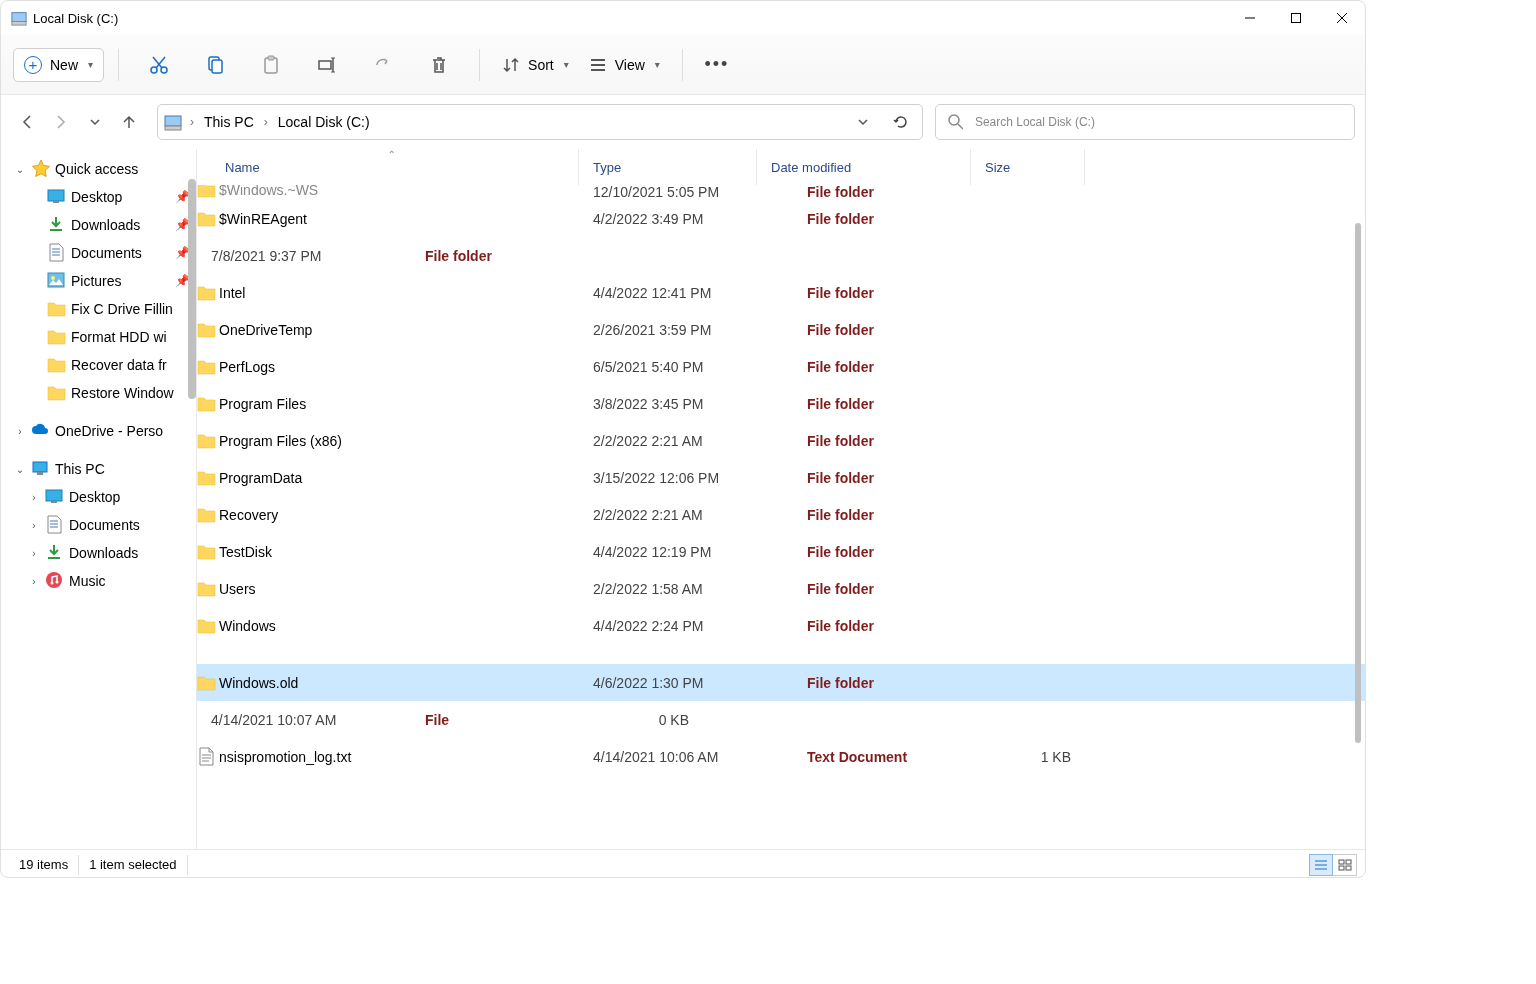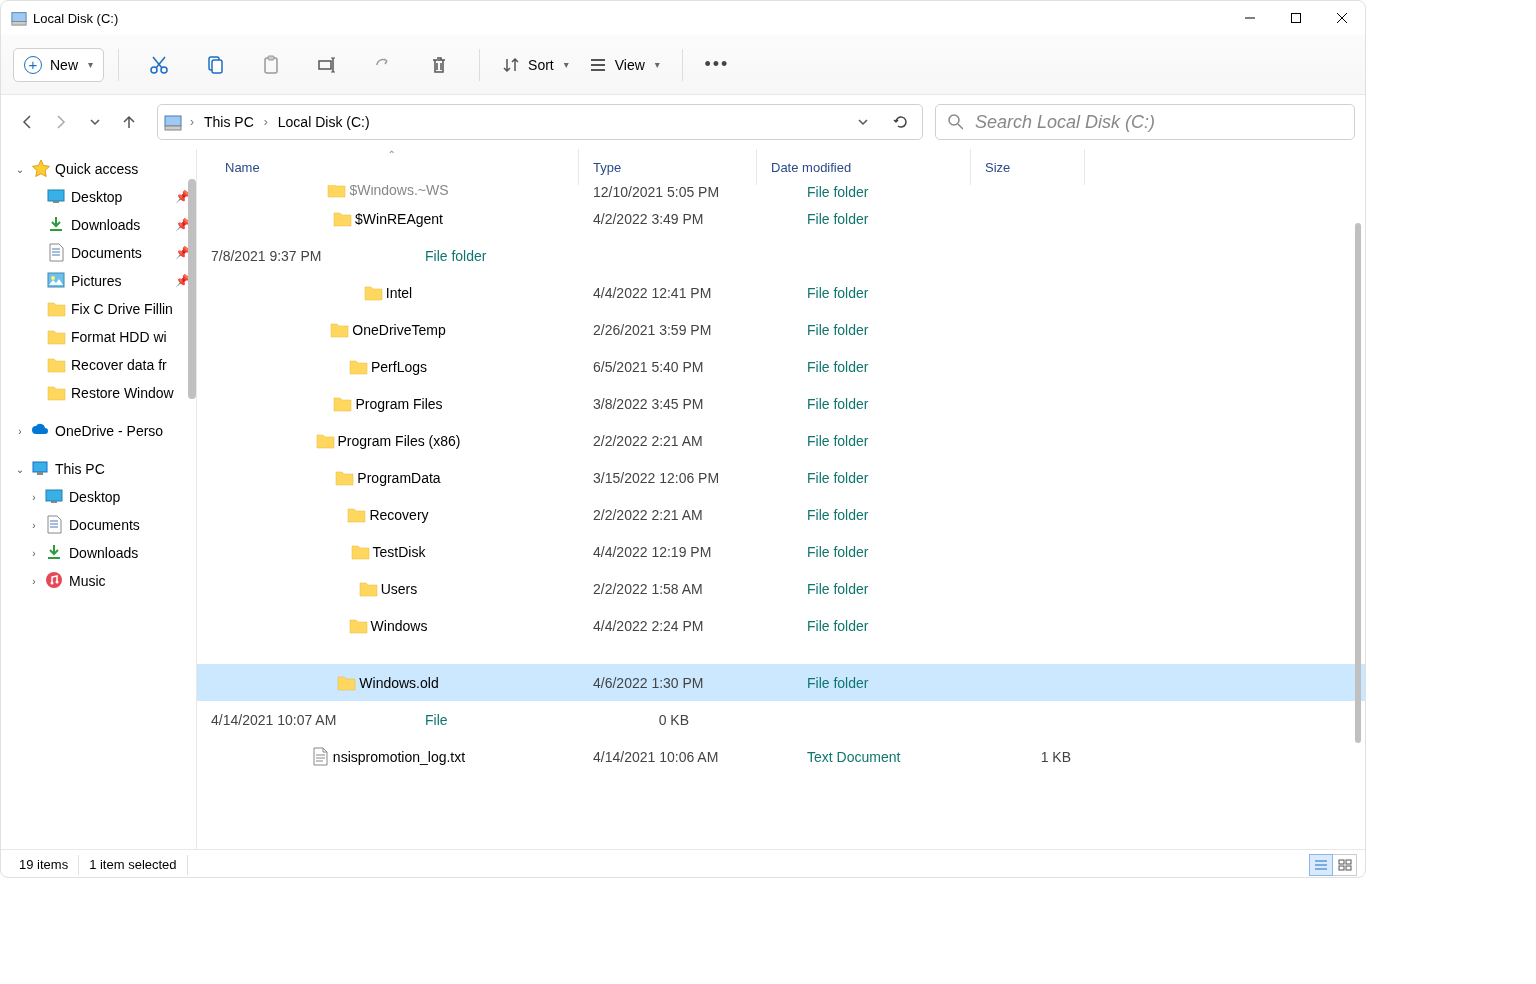--- a/index.html
+++ b/index.html
@@ -26,21 +26,21 @@
   .navbar { height: 54px; display: flex; align-items: center; padding: 0 10px; gap: 2px; }
   .nav-btn { width: 32px; height: 32px; display: flex; align-items: center; justify-content: center; border-radius: 5px; color: #555; cursor: pointer; }
   .nav-btn.disabled { color: #aaa; }
   .addrbar { flex: 1; height: 36px; border: 1px solid #d0d0d0; border-radius: 5px; margin-left: 10px; display: flex; align-items: center; padding: 0 6px; gap: 4px; font-size: 14px; }
   .addr-icon { width: 18px; height: 18px; margin-right: 4px; }
   .crumb { padding: 4px 6px; cursor: pointer; border-radius: 3px; }
   .crumb-sep { color: #777; font-size: 12px; }
   .addr-right { margin-left: auto; display: flex; align-items: center; gap: 8px; }
   .addr-rbtn { width: 30px; height: 30px; display: flex; align-items: center; justify-content: center; cursor: pointer; color: #555; }
   .searchbox { width: 420px; height: 36px; border: 1px solid #d0d0d0; border-radius: 5px; margin-left: 10px; display: flex; align-items: center; padding: 0 12px; gap: 12px; color: #777; font-size: 14px; }
-  .searchbox input { border: none; outline: none; width: 100%; font-size: 18px; color: #7f1d1d; font-style: italic; }
+  .searchbox input { border: none; outline: none; width: 100%; font-size: 12px; color: #7f1d1d; }
   .searchbox input::placeholder { color: #888; }
   
   
   .body { display: flex; height: calc(878px - 34px - 60px - 54px - 30px); }
   
   
   .sidebar { width: 196px; border-right: 1px solid #e8e8e8; padding: 6px 0; overflow: hidden; position: relative; font-size: 14px; }
   .side-item { display: flex; align-items: center; height: 28px; padding-left: 12px; gap: 4px; cursor: pointer; white-space: nowrap; overflow: hidden; }
   .side-icon { width: 20px; height: 20px; flex-shrink: 0; }
   .side-spacer { height: 10px; }
@@ -59,23 +59,23 @@
   .hcol.date { width: 214px; }
   .hcol.type { width: 178px; }
   .hcol.size { width: 114px; border-right: 1px solid #e8e8e8; }
   .sort-ind { position: absolute; left: 50%; top: 0; font-size: 10px; color: #888; }
   .filelist { flex: 1; overflow: hidden; }
   .row { display: flex; height: 37px; align-items: center; font-size: 14px; cursor: pointer; }
   .row.partial { height: 15px; overflow: hidden; align-items: flex-end; color: #888; }
   .row.partial .cell { overflow: hidden; }
   .row.selected { background: #cce8ff; margin-top: 20px; }
   .row .cell { display: flex; align-items: center; }
-  .cell.name { width: 382px; padding-left: 0; gap: 2px; justify-content: center; }
+  .cell.name { width: 382px; padding-left: 0; gap: 2px; }
   .cell.date { width: 214px; padding-left: 14px; color: #444; }
-  .cell.type { width: 178px; padding-left: 14px; color: #0f766e; }
+  .cell.type { width: 178px; padding-left: 14px; color: #7f1d1d; font-weight: bold; }
   .cell.size { width: 114px; justify-content: flex-end; padding-right: 14px; color: #444; }
   .ficon { width: 20px; height: 20px; flex-shrink: 0; }
   .file-scroll { position: absolute; right: 4px; top: 74px; width: 6px; height: 520px; background: #c0c0c0; border-radius: 3px; }
   
   
   .statusbar { height: 30px; border-top: 1px solid #e8e8e8; display: flex; align-items: center; font-size: 13px; padding: 0 8px; gap: 0; }
   .status-seg { padding: 0 10px; border-right: 1px solid #e0e0e0; height: 20px; display: flex; align-items: center; }
   .view-toggle { margin-left: auto; display: flex; }
   .vt-btn { width: 24px; height: 22px; border: 1px solid #ccc; display: flex; align-items: center; justify-content: center; font-size: 12px; color: #555; cursor: pointer; }
   .vt-btn.active { background: #d8eafc; border-color: #8ab6e8; color: #1a6fc4; }

